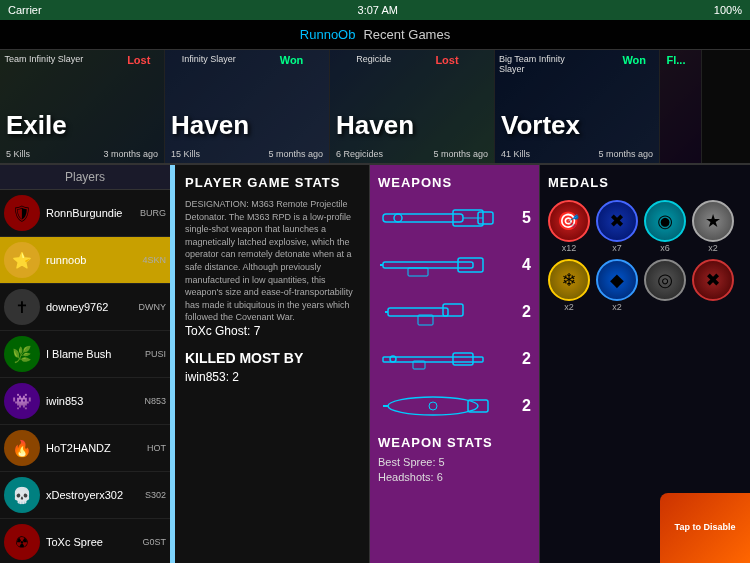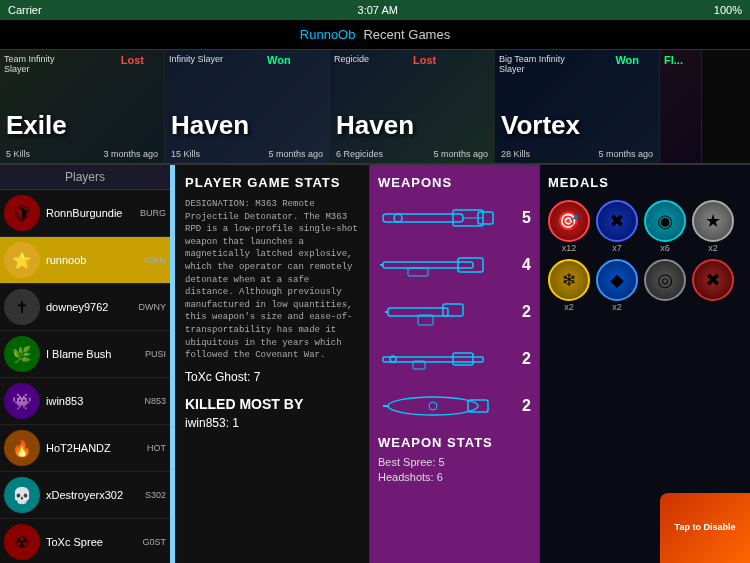--- a/index.html
+++ b/index.html
@@ -54,23 +54,23 @@
     }
     .game-card-overlay {
       position: absolute;
       inset: 0;
       background: rgba(0,0,0,0.4);
     }
     .game-card-top {
       position: absolute;
       top: 4px;
       left: 4px;
-      right: 20px;
-      display: flex;
-      justify-content: flex-start;
+      right: 13px;
+      display: flex;
+      justify-content: center;
       font-size: 9px;
       color: #ddd;
       z-index: 2;
       gap: 44px;
     }
     .game-card-mode { color: #ddd; }
     .game-card-result-won { color: #00ff88; font-weight: bold; font-size: 11px; }
     .game-card-result-lost { color: #ff4444; font-weight: bold; font-size: 11px; }
     .game-card-title {
       position: absolute;
@@ -186,22 +186,21 @@
     .weapon-name {
       font-size: 13px;
       font-weight: bold;
       color: #fff;
       margin-bottom: 4px;
     }
     .weapon-desc {
       font-size: 9px;
       color: #aaa;
       line-height: 1.4;
-      margin-bottom: 8px;
-      font-family: Liberation Mono, monospace;
+      margin-bottom: 0;
     }
     .toxc-ghost {
       font-size: 12px;
       color: #fff;
       margin-bottom: 12px;
     }
     .killed-by-title {
       font-size: 14px;
       font-weight: bold;
       color: #fff;
@@ -392,21 +391,21 @@
   </div>
 
   <div class="game-card card-vortex">
     <div class="game-card-overlay"></div>
     <div class="game-card-top">
       <span class="game-card-mode">Big Team Infinity Slayer</span>
       <span class="game-card-result-won">Won</span>
     </div>
     <div class="game-card-title">Vortex</div>
     <div class="game-card-footer">
-      <span>28 Kills</span>
+      <span>41 Kills</span>
       <span>5 months ago</span>
     </div>
   </div>
 
   <div class="game-card card-partial">
     <div class="game-card-overlay"></div>
     <div class="game-card-top">
       <span class="game-card-result-won">Fl...</span>
     </div>
   </div>
@@ -458,21 +457,21 @@
       <span class="player-score">G0ST</span>
     </div>
       </div>
   </div>
 
   <div class="stats-panel">
     <div class="stats-title">PLAYER GAME STATS</div>
     <div class="weapon-desc">DESIGNATION: M363 Remote Projectile Detonator.  The M363 RPD is a low-profile single-shot weapon that launches a magnetically latched explosive, which the operator can remotely detonate when at a safe distance. Although previously manufactured in low quantities, this weapon's size and ease-of-transportability has made it ubiquitous in the years which followed the Covenant War.</div>
     <div class="toxc-ghost">ToXc Ghost: 7</div>
     <div class="killed-by-title">KILLED MOST BY</div>
-    <div class="killed-by-name">iwin853: 1</div>
+    <div class="killed-by-name">iwin853: 2</div>
   </div>
 
   <div class="weapons-panel">
     <div class="weapons-title">WEAPONS</div>
 
     <div class="weapon-row">
       <div class="weapon-img">
         <svg class="weapon-svg" viewBox="0 0 130 32" fill="none">
 
           <rect x="5" y="12" width="80" height="8" rx="3" fill="none" stroke="#00ccff" stroke-width="1.5"></rect>

